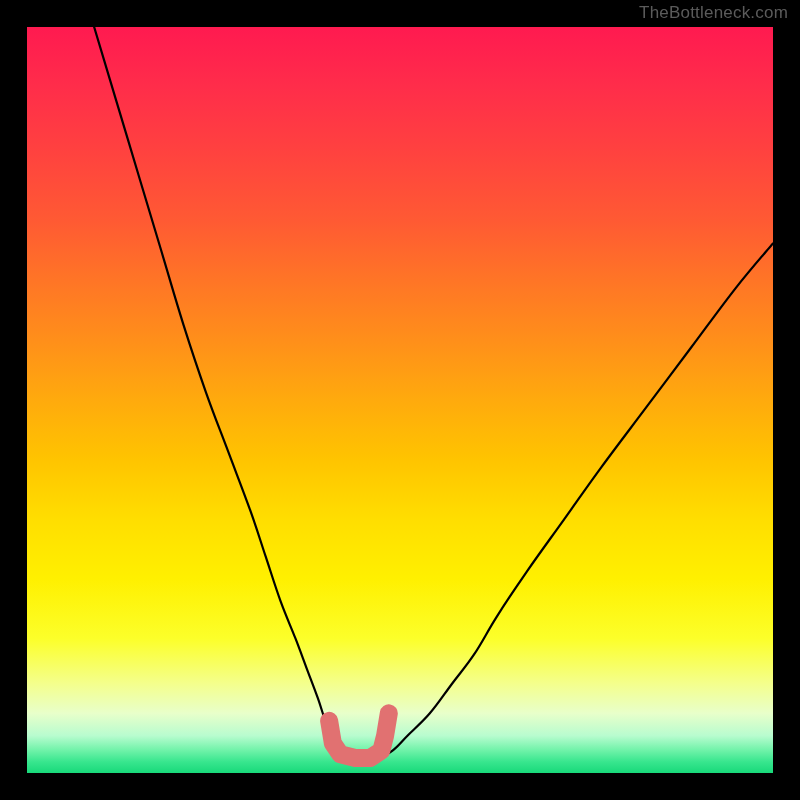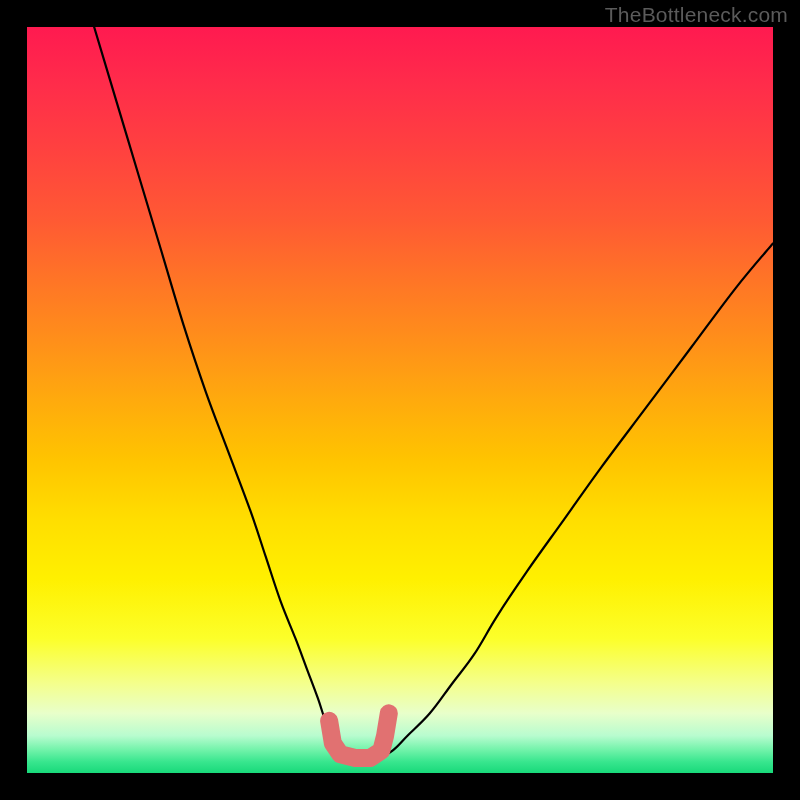--- a/index.html
+++ b/index.html
@@ -49,21 +49,21 @@
     left: 0;
     top: 0;
     width: 746px;
     height: 746px;
   }
   .watermark {
     position: absolute;
     top: 3px;
     right: 12px;
     color: #5b5b5b;
-    font-size: 21px;
+    font-size: 17px;
     letter-spacing: 0.2px;
     font-weight: 500;
     user-select: none;
   }
 </style>
 </head>
 <body>
 
 <div class="frame">
   <div class="watermark">TheBottleneck.com</div>

